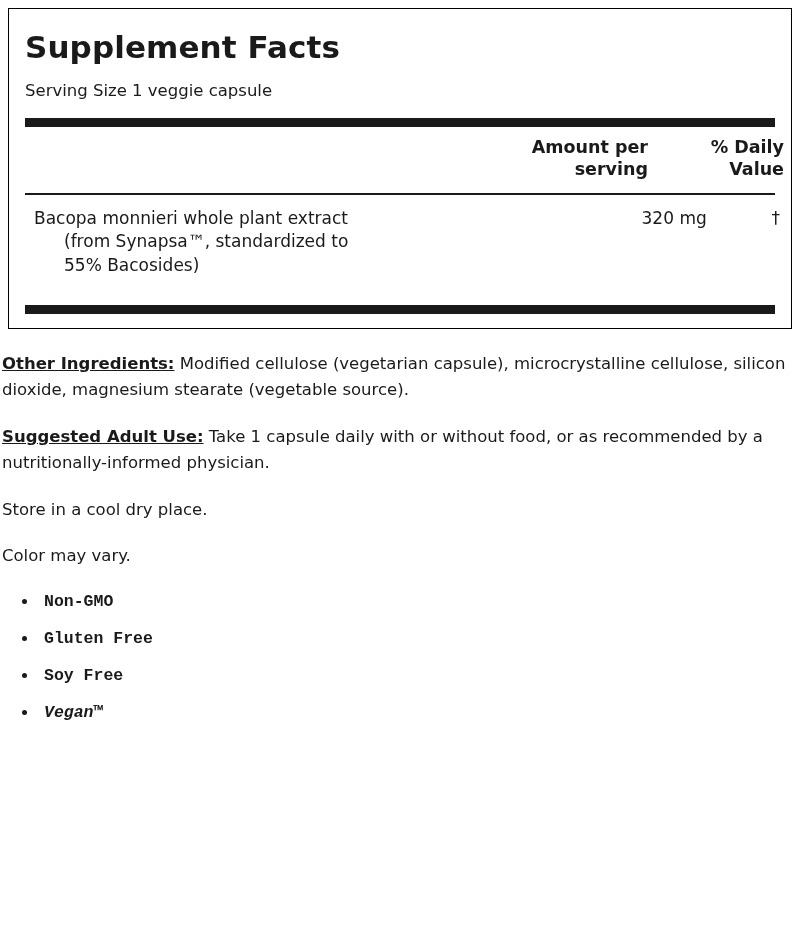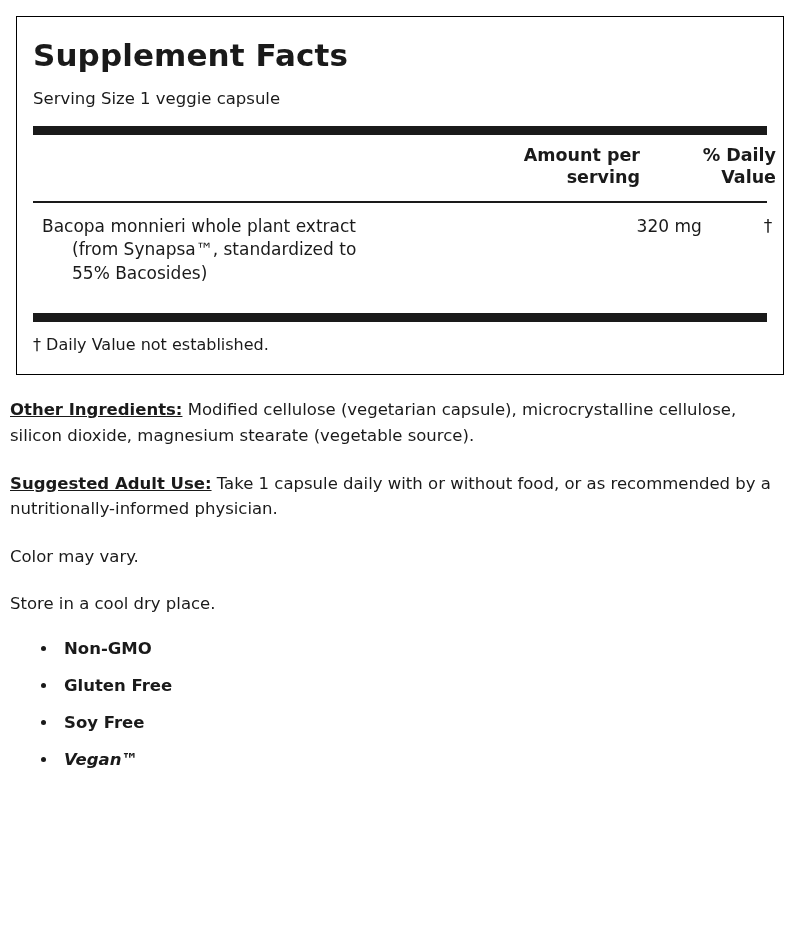--- a/index.html
+++ b/index.html
@@ -11,21 +11,21 @@
     height: 937px;
     background: #ffffff;
     font-family: "DejaVu Sans", "Liberation Sans", sans-serif;
     color: #1a1a1a;
     -webkit-font-smoothing: antialiased;
   }
 
   .page {
     width: 800px;
     box-sizing: border-box;
-    padding: 8px;
+    padding: 0;
   }
 
   
   .sf-panel {
     margin: 8px 8px 0 8px;
     border: 1.5px solid #000000;
     padding: 18px 16px 14px 16px;
     box-sizing: border-box;
   }
 
@@ -129,22 +129,23 @@
 
   ul.claims {
     margin: 0 0 14px 0;
     padding: 0 0 0 36px;
     list-style: disc;
   }
   ul.claims li {
     font-size: 16.5px;
     font-weight: bold;
     line-height: 1.45;
-    margin: 0 0 13px 12px;
+    margin: 0 0 13px 0;
     padding-left: 6px;
+    font-family: Liberation Mono, monospace;
   }
   ul.claims li.vegan span {
     font-style: italic;
   }
 
   .trademark {
     font-size: 16.5px;
     line-height: 1.55;
     margin: 8px 0 0 0;
   }
@@ -188,36 +189,35 @@
             <span class="cont">55% Bacosides)</span>
           </td>
           <td class="ing-amount">320 mg</td>
           <td class="ing-dv">†</td>
         </tr>
       </tbody>
     </table>
 
     <div class="rule-thick"></div>
 
-    <p class="sf-footnote">† Daily Value not established.</p>
   </section>
 
   <section class="body-copy">
 
     <p class="para">
       <b>Other Ingredients:</b><span> Modified cellulose (vegetarian capsule), microcrystalline cellulose, silicon dioxide, magnesium stearate (vegetable source).</span>
     </p>
 
     <p class="para">
       <b>Suggested Adult Use:</b><span> Take 1 capsule daily with or without food, or as recommended by a nutritionally-informed physician.</span>
     </p>
 
+    <p class="para tight">Store in a cool dry place.</p>
+
     <p class="para">Color may vary.</p>
-
-    <p class="para tight">Store in a cool dry place.</p>
 
     <ul class="claims">
       <li><span>Non-GMO</span></li>
       <li><span>Gluten Free</span></li>
       <li><span>Soy Free</span></li>
       <li class="vegan"><span>Vegan™</span></li>
     </ul>
 
   </section>
 

